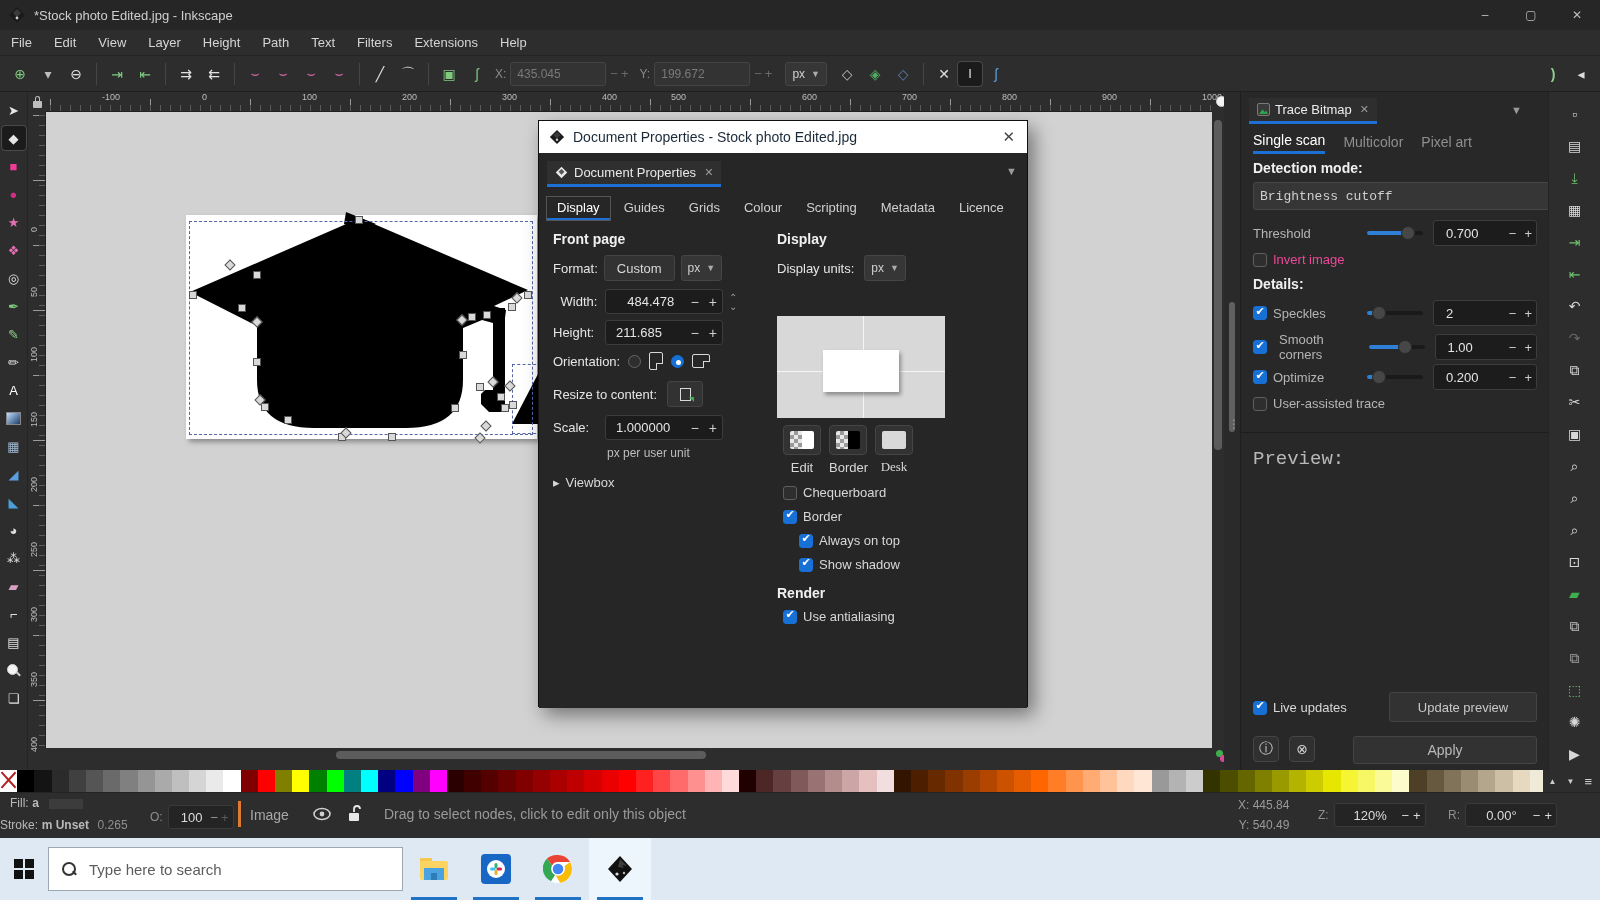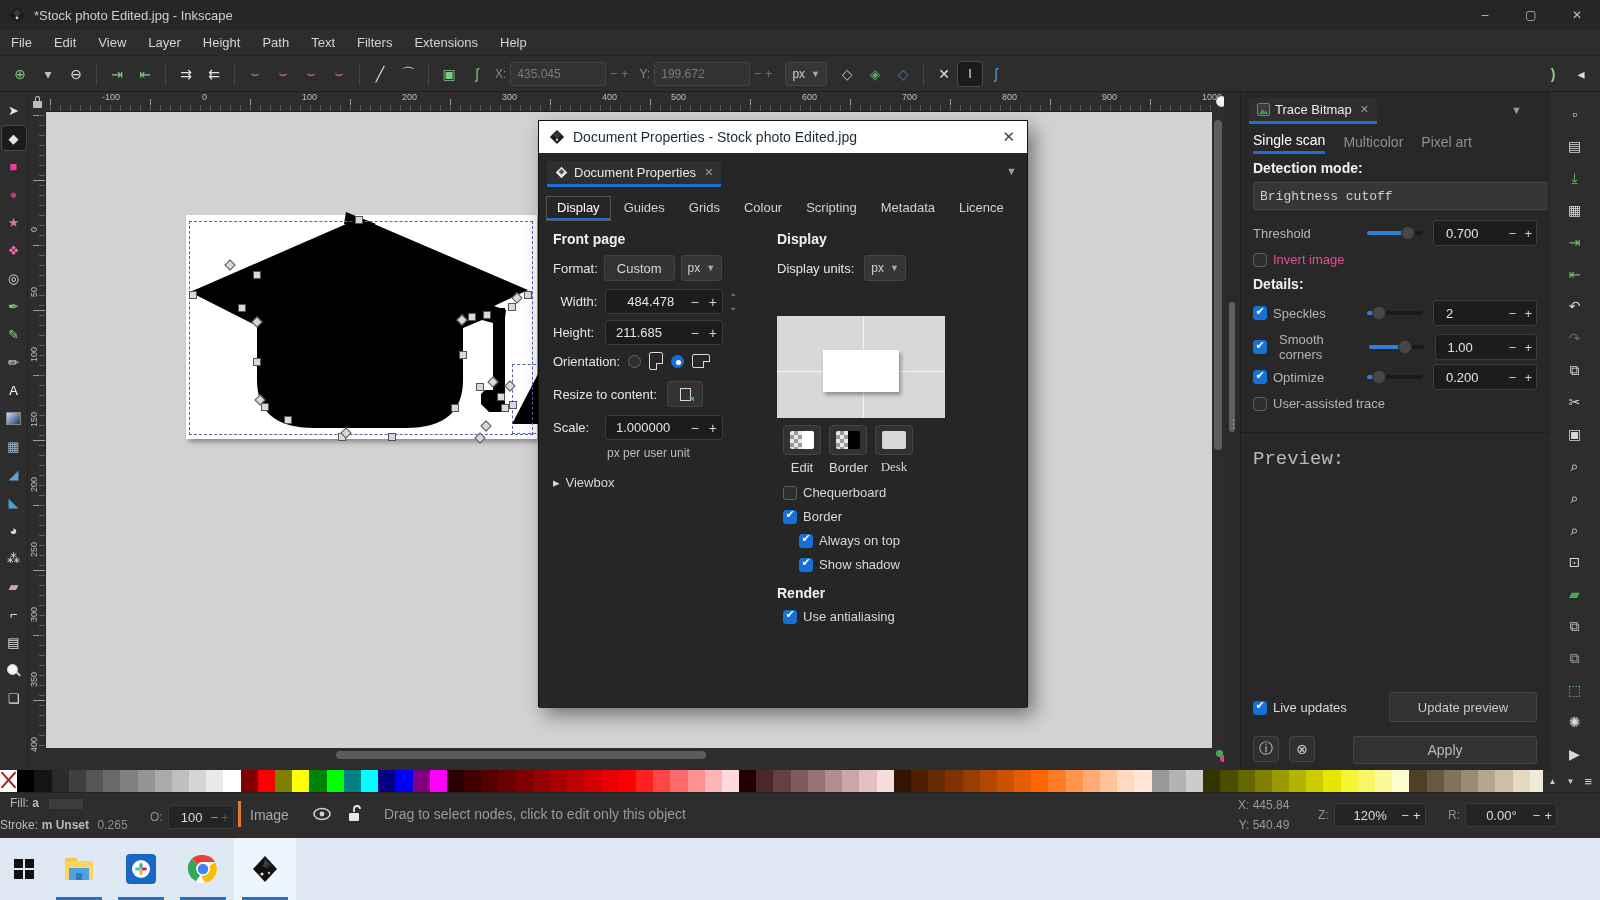--- a/index.html
+++ b/index.html
@@ -773,20 +773,24 @@
 
 <div class="abs" id="taskbar">
   <div id="startbtn">
       <div class="winlogo">
         <i></i>
         <i></i>
         <i></i>
         <i></i>
       </div>
     </div>
+  <div id="searchbox">
+    <div class="smag"></div>
+    <span class="ph">Type here to search</span>
+  </div>
   <div class="appbtn">
     <svg width="30" height="26" viewBox="0 0 30 26">
         <rect x="1" y="2" width="12" height="8" rx="1" fill="#f7c64a"></rect>
         <rect x="1" y="5" width="28" height="19" rx="2" fill="#fcd462"></rect>
         <rect x="5" y="12" width="20" height="12" fill="#4aa3e0"></rect>
         <rect x="12" y="17" width="6" height="7" fill="#2e7bb5"></rect>
       </svg>
     <div class="ul"></div>
   </div>
   <div class="appbtn">

